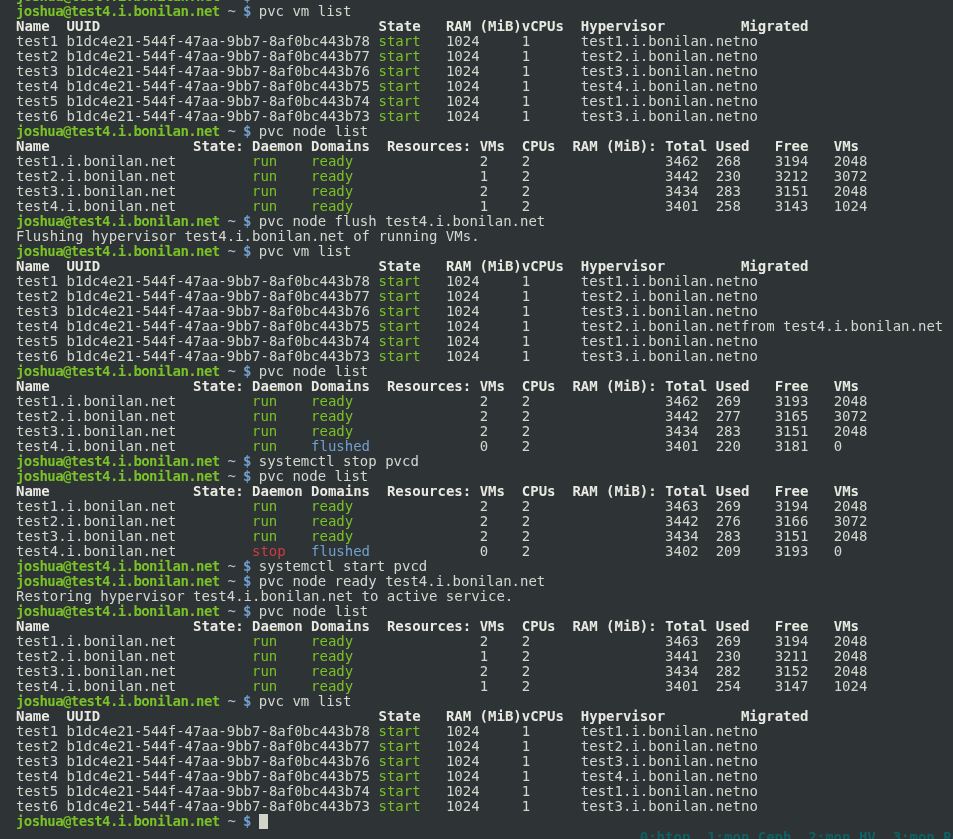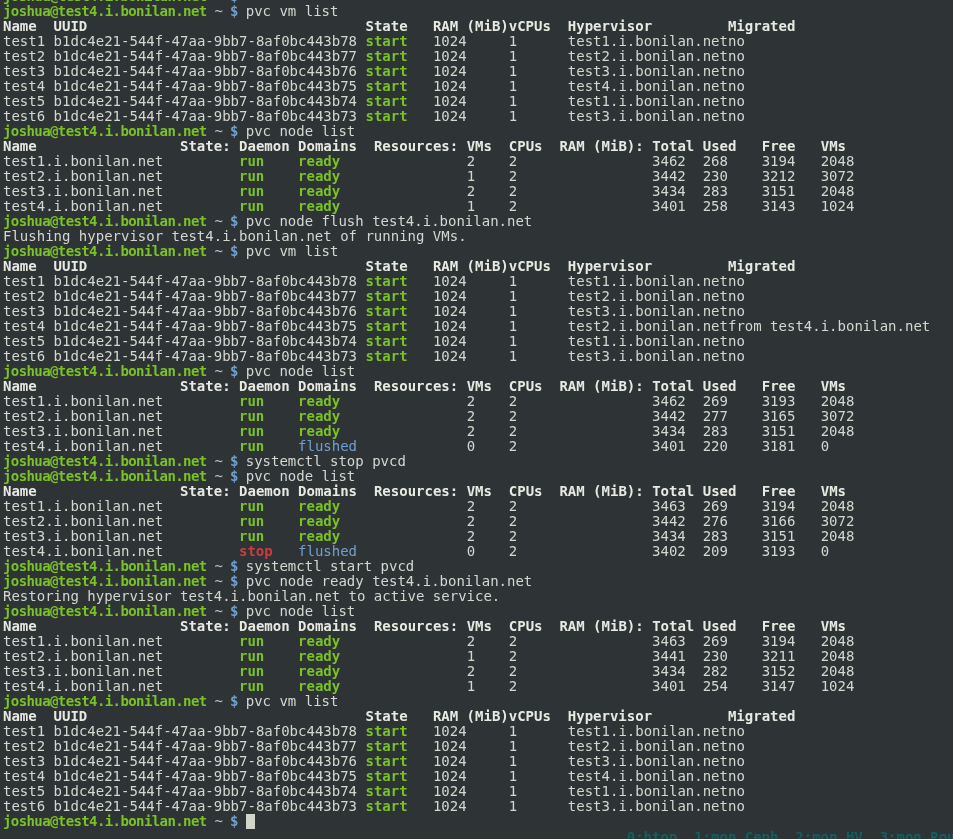--- a/index.html
+++ b/index.html
@@ -10,26 +10,27 @@
   html,body { margin:0; padding:0; }
   body {
     width:953px; height:839px; overflow:hidden; position:relative;
     background:var(--bg);
     font-family:"DejaVu Sans Mono", monospace;
   }
   #terminal {
     position:absolute; inset:0;
     font:14px/15px "DejaVu Sans Mono", monospace;
     color:var(--fg);
+    margin-left:13px;
   }
   #term-lines { position:absolute; top:-11px; left:3px; white-space:pre; }
   .line { height:15px; white-space:pre; }
   .hb { color:var(--hdr); font-weight:bold; }
-  .g  { color:var(--green); font-weight:bold; }
-  .r  { color:var(--red); font-weight:bold; }
+  .g  { color:var(--green); font-weight:normal; }
+  .r  { color:var(--red); font-weight:normal; }
   .b  { color:var(--blue); font-weight:normal; }
   .p  { color:var(--green); font-weight:bold; letter-spacing:-0.6px; }
   .t  { color:var(--tilde); letter-spacing:-0.6px; }
   .d  { color:var(--blue); font-weight:bold; letter-spacing:-0.6px; }
   .cursor {
     display:inline-block; width:9px; height:15px;
     background:var(--cursor); vertical-align:top;
   }
   #status-bar {
     position:absolute; top:830px; left:3px; white-space:pre;

